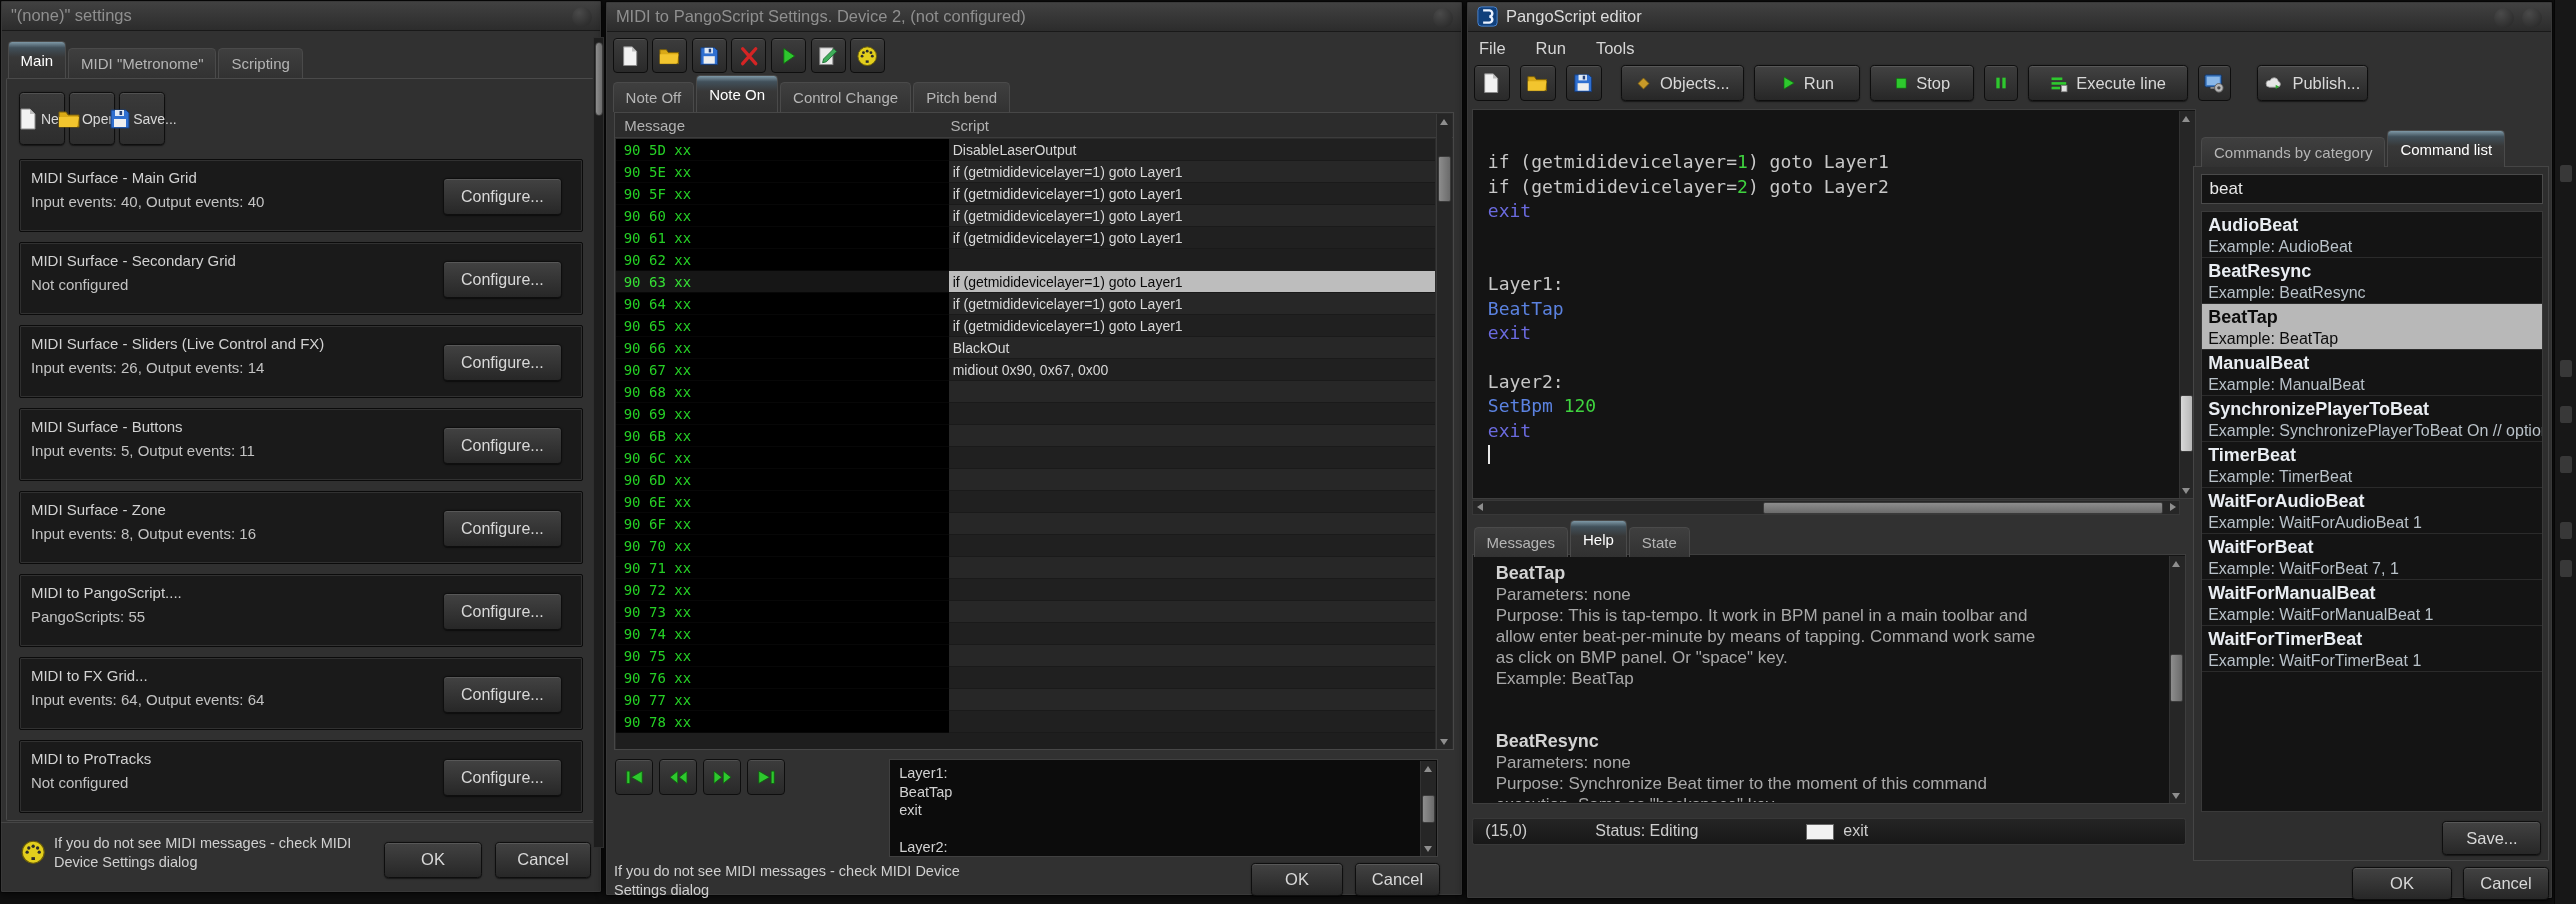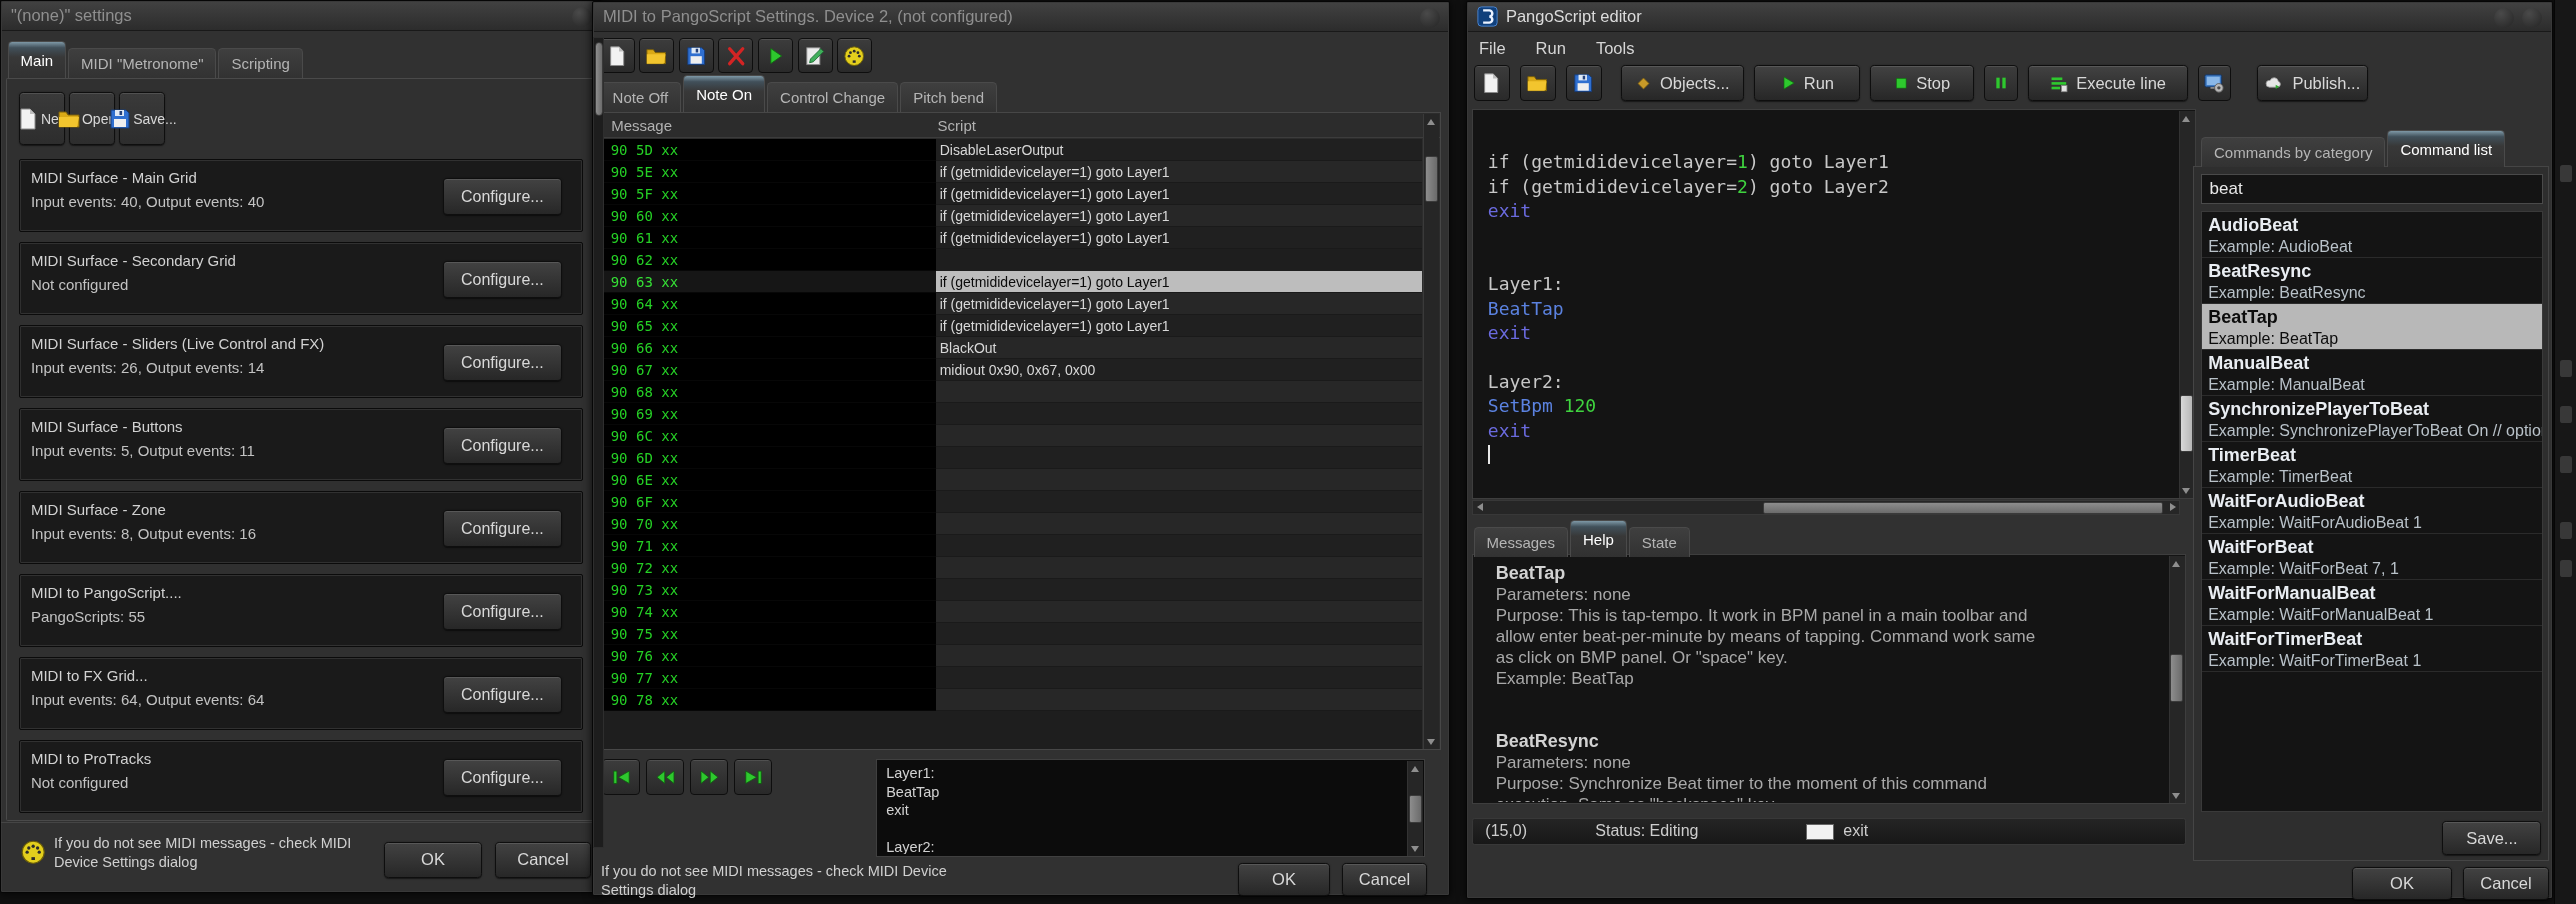--- a/index.html
+++ b/index.html
@@ -43,21 +43,21 @@
   .lw-footer { position:absolute; left:0; right:0; bottom:0; height:70px; border-top:0.7px solid #454545; }
   .note { font-size:14.5px; color:#d0d0d0; line-height:19px; }
   #lw-note { position:absolute; left:53px; top:10.6px; width:310px; }
   #lw-midi-ico { position:absolute; left:18.5px; top:16px; }
   #lw-ok { position:absolute; left:383px; top:18.5px; width:98px; height:36px; }
   #lw-cancel { position:absolute; left:494px; top:18.5px; width:96px; height:36px; }
   #between-scroll { position:absolute; left:593px; top:37px; width:10.6px; height:811px; background:#1d1d1d; border:0.7px solid #2e2e2e; z-index:50; }
   #between-scroll .sb-thumb { top:4px; height:74px; left:0.7px; width:8px; border-radius:4px; }
 
   
-  #win-mid { left:592px; top:1.3px; width:858px; height:895px; }
+  #win-mid { left:605px; top:1.3px; width:858px; height:895px; }
   #mw-toolbar { position:absolute; left:6.6px; top:36px; display:flex; gap:4.6px; }
   .tool-btn { width:35px; height:35px; background:linear-gradient(#3c3c3c,#2a2a2a); border:0.7px solid #0e0e0e; border-radius:4px; box-shadow: inset 0 0.7px 0 rgba(255,255,255,.14); display:flex; align-items:center; justify-content:center; }
   #mw-tabs { left:6.6px; top:73px; }
   #mw-table { position:absolute; left:8px; right:8px; top:110px; height:638px; background:#2c2c2c; border:0.7px solid #474747; }
   .mt-header { display:flex; height:25px; align-items:center; color:#b2b2b2; font-size:15px; border-bottom:0.7px solid #3c3c3c; }
   .mt-h-msg { width:333px; padding-left:9.2px; }
   .mt-h-script { flex:1; padding-left:2.6px; }
   .mt-rows { position:absolute; left:0.7px; right:18px; top:26px; bottom:0.7px; overflow:hidden; background:#1e1e1e; }
   .mt-row { display:flex; height:22px; }
   .mt-msg { width:333px; background:#000000; color:#25d025; font-family:"DejaVu Sans Mono", monospace; font-size:14px; line-height:22px; padding-left:8px; border-bottom:0.7px solid #070707; }
@@ -387,20 +387,24 @@
           <div class="mt-msg">90 68 xx</div>
           <div class="mt-script"></div>
         </div>
 
         <div class="mt-row">
           <div class="mt-msg">90 69 xx</div>
           <div class="mt-script"></div>
         </div>
 
 
+        <div class="mt-row">
+          <div class="mt-msg">90 6B xx</div>
+          <div class="mt-script"></div>
+        </div>
 
         <div class="mt-row">
           <div class="mt-msg">90 6C xx</div>
           <div class="mt-script"></div>
         </div>
 
         <div class="mt-row">
           <div class="mt-msg">90 6D xx</div>
           <div class="mt-script"></div>
         </div>

